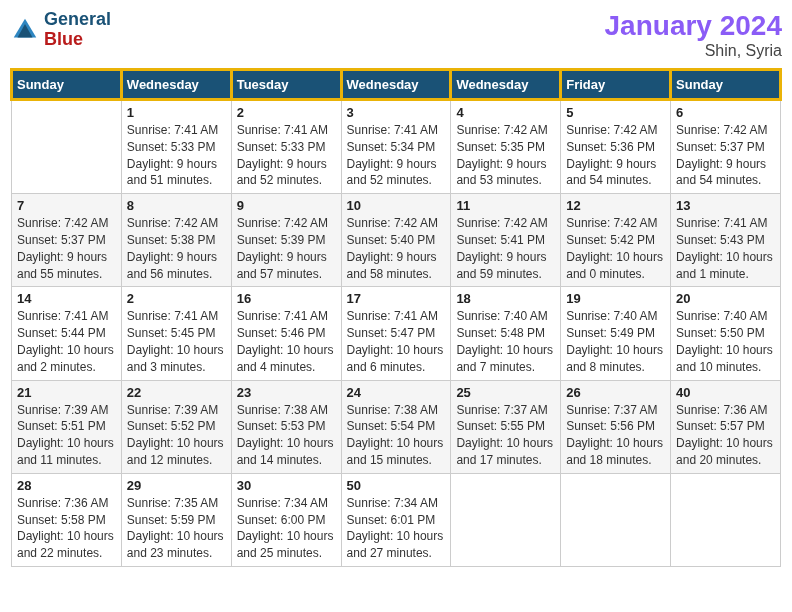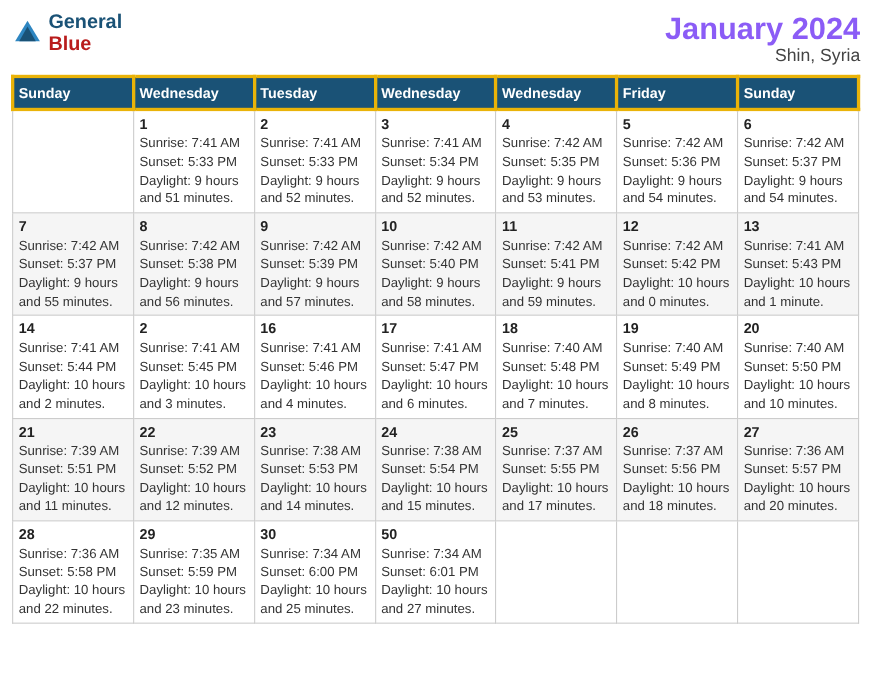--- a/index.html
+++ b/index.html
@@ -224,21 +224,21 @@
         </td>
         <td>
           <div class="day-num">25</div>
           <div class="day-info">Sunrise: 7:37 AM<br>Sunset: 5:55 PM<br>Daylight: 10 hours<br>and 17 minutes.</div>
         </td>
         <td>
           <div class="day-num">26</div>
           <div class="day-info">Sunrise: 7:37 AM<br>Sunset: 5:56 PM<br>Daylight: 10 hours<br>and 18 minutes.</div>
         </td>
         <td>
-          <div class="day-num">27</div>
+          <div class="day-num">40</div>
           <div class="day-info">Sunrise: 7:36 AM<br>Sunset: 5:57 PM<br>Daylight: 10 hours<br>and 20 minutes.</div>
         </td>
       </tr>
       <tr>
         <td>
           <div class="day-num">28</div>
           <div class="day-info">Sunrise: 7:36 AM<br>Sunset: 5:58 PM<br>Daylight: 10 hours<br>and 22 minutes.</div>
         </td>
         <td>
           <div class="day-num">29</div>

